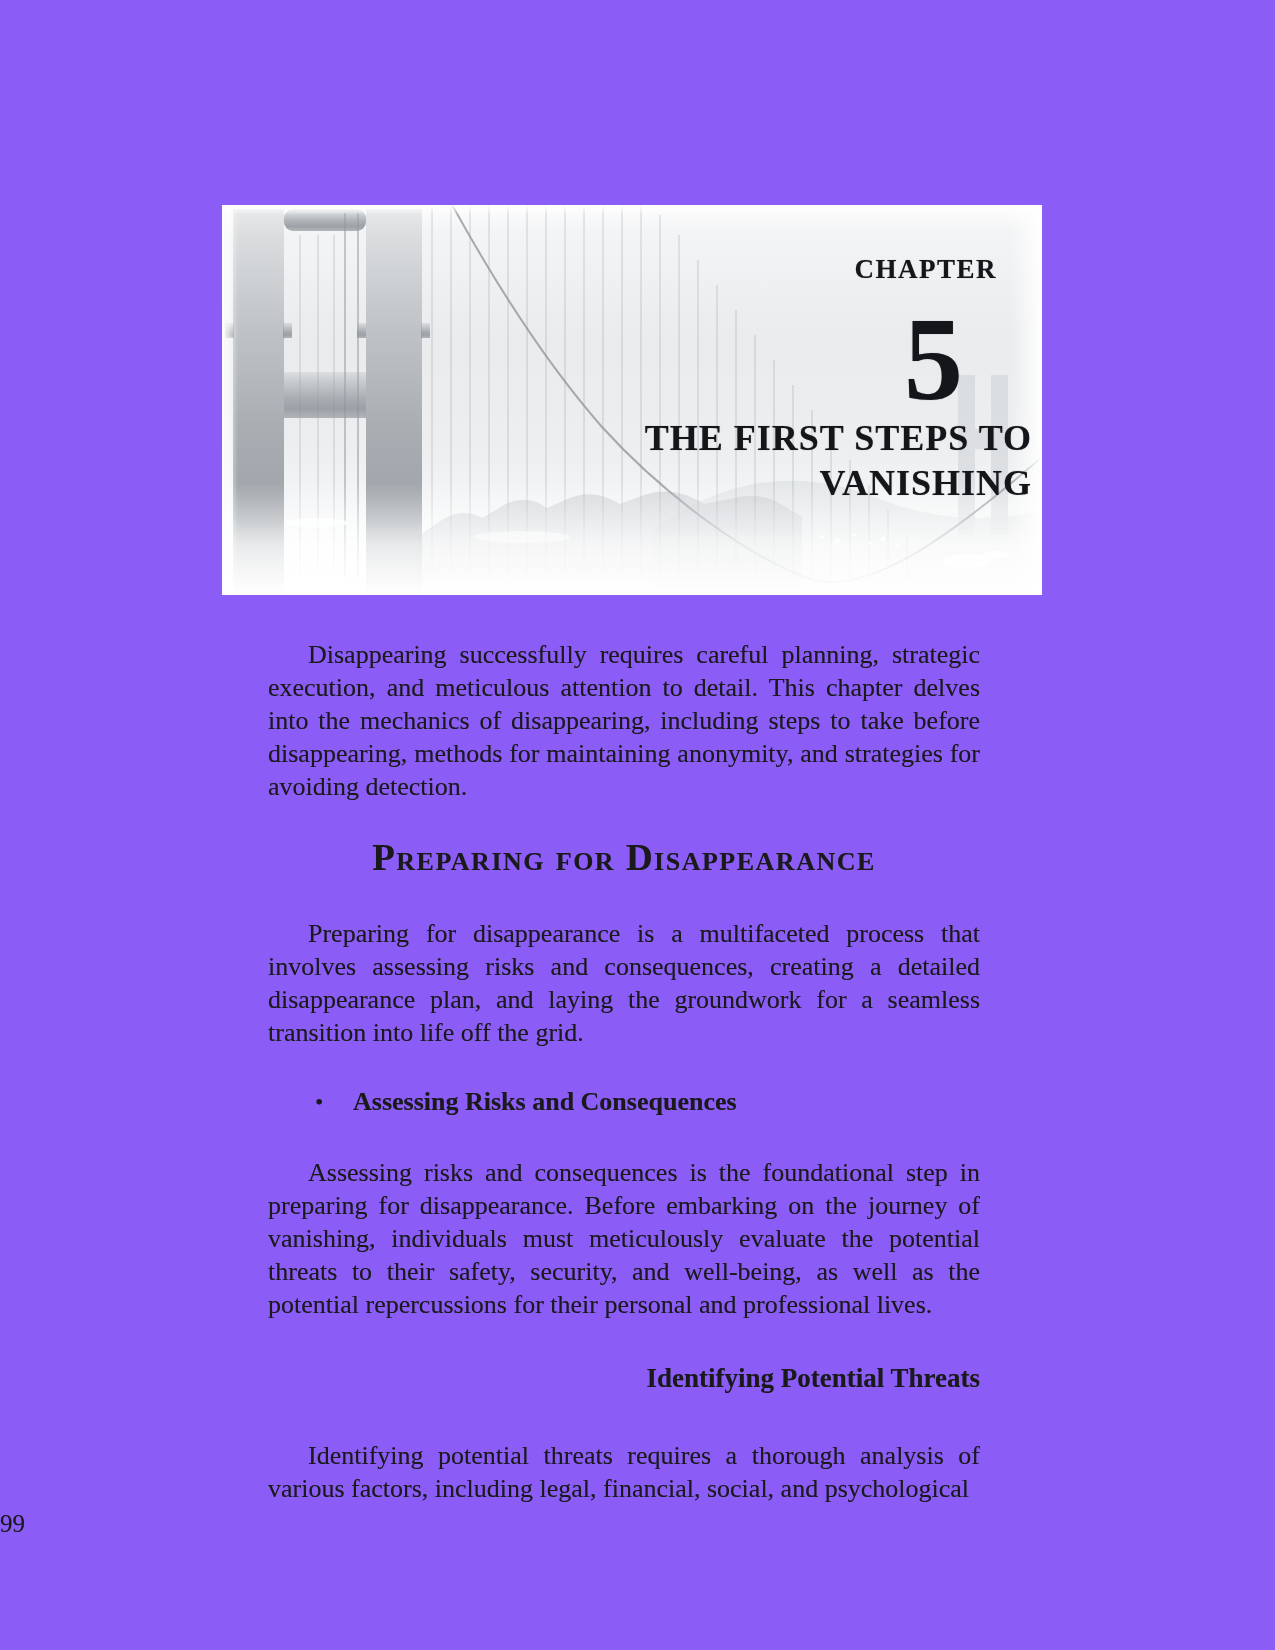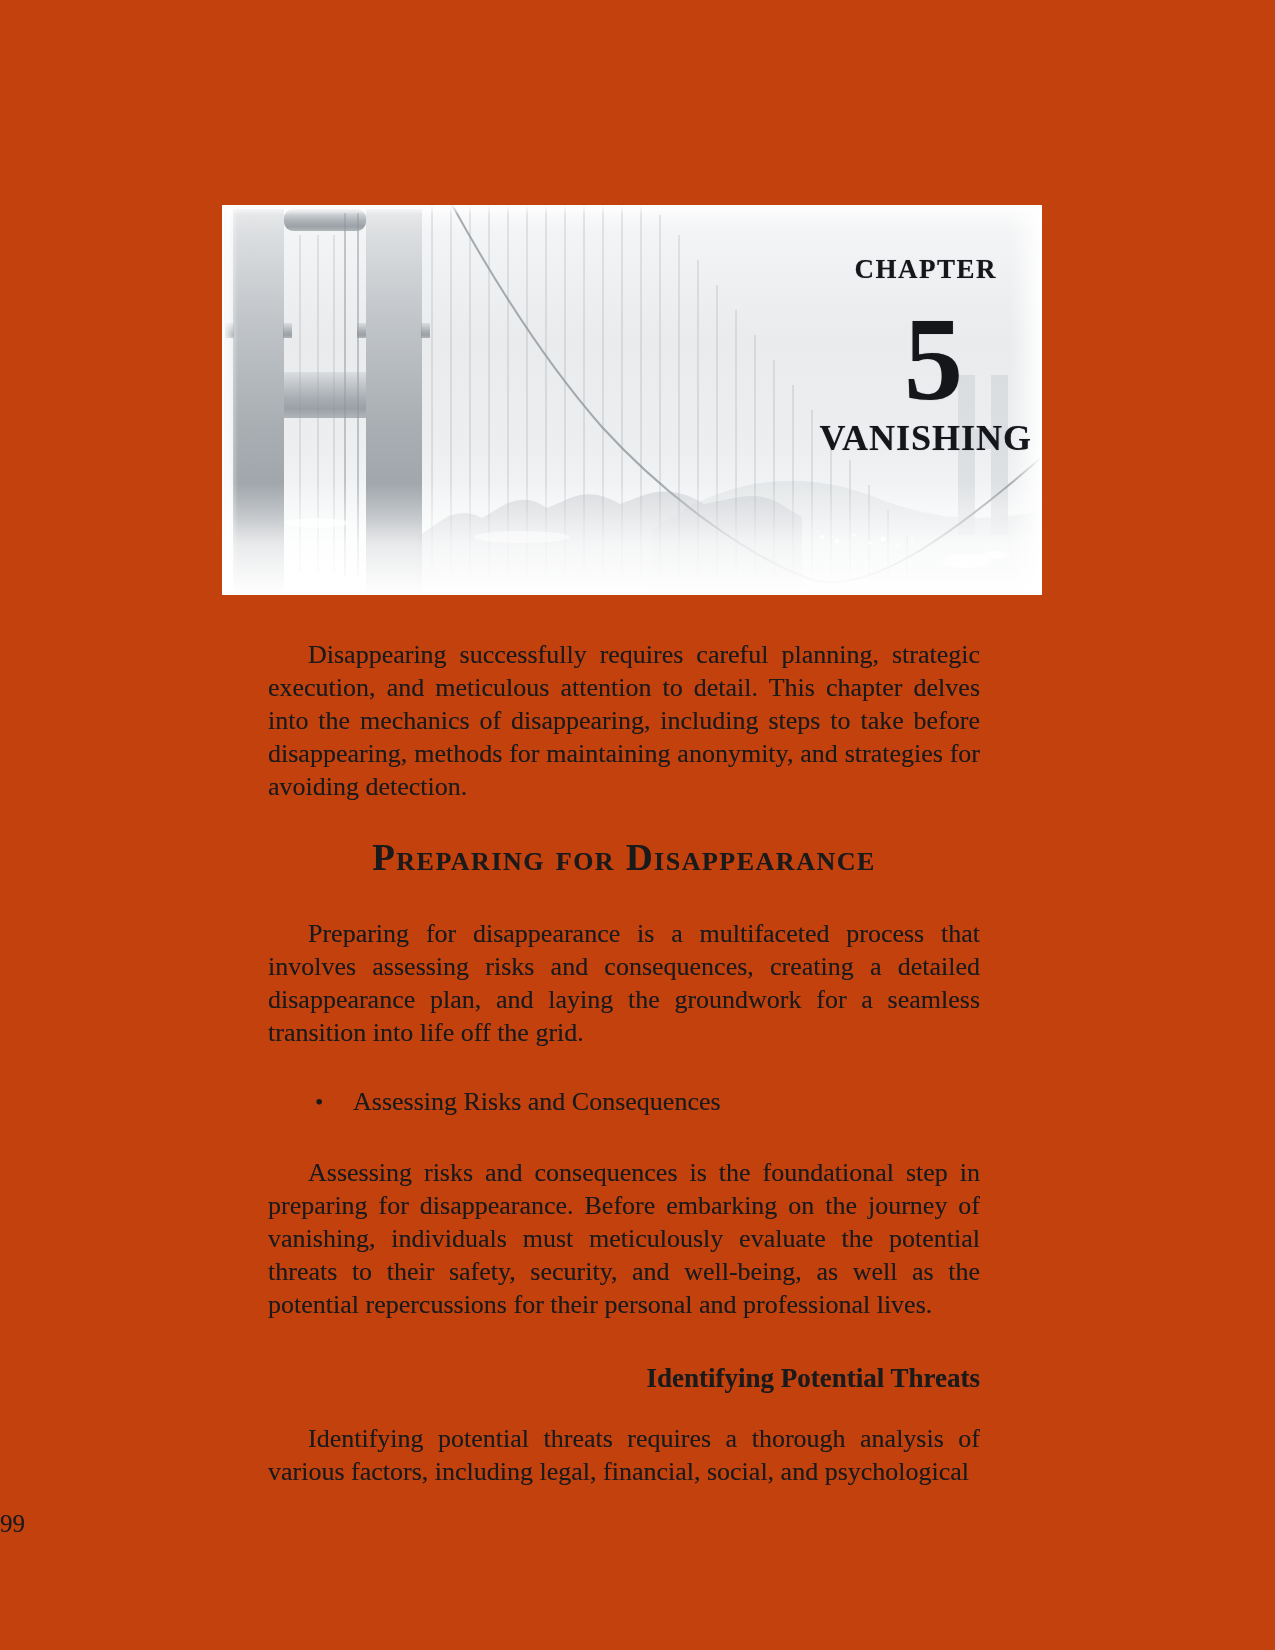--- a/index.html
+++ b/index.html
@@ -1,17 +1,17 @@
 <!DOCTYPE html>
 <html><head>
 <meta charset="utf-8">
 <style>
   html,body { margin:0; padding:0; background:#ffffff; }
   .page {
-    position:relative; width:1275px; height:1650px; background:#c2410c;
+    position:relative; width:1275px; height:1650px; background:#8b5cf6;
     overflow:hidden; color:#1a1a1a;
     font-family:"Liberation Serif","DejaVu Serif",serif;
   }
 
   
   .chapter-art { position:absolute; left:222px; top:205px; width:820px; height:390px; }
   .chapter-art svg { position:absolute; left:0; top:0; }
   .art-text { position:absolute; color:#15161a; text-shadow:0 0 1px rgba(30,30,60,.45); }
   .kicker {
     right:45px; top:48px; font-size:27px; font-weight:bold; letter-spacing:1.5px;
@@ -33,27 +33,27 @@
   }
   .body-par { margin:0; text-indent:40px; hyphens:none; }
   .section-heading {
     margin:32px 0 0 0; text-align:center; font-weight:bold;
     font-variant:small-caps; font-size:37px; line-height:46px;
     letter-spacing:1.5px; text-indent:0;
   }
   .par-after-heading { margin-top:36px; }
   .bullet-row { margin-top:36px; display:flex; align-items:baseline; padding-left:47px; }
   .bullet-glyph { flex:0 0 38px; font-size:24px; }
-  .bullet-label { font-weight:normal; font-size:26px; }
+  .bullet-label { font-weight:bold; font-size:26px; }
   .par-after-bullet { margin-top:37px; }
   .sub-heading {
     margin:40px 0 0 0; font-weight:bold; font-size:27px; line-height:34px;
     text-align:right; text-indent:0;
   }
-  .par-after-sub { margin-top:27px; }
+  .par-after-sub { margin-top:44px; }
 
   .page-number {
     position:absolute; left:0; top:1507px; width:100%;
     font-size:25px; line-height:33px;
     text-shadow:0 0 0.6px rgba(25,25,55,.4);
   }
 </style>
 </head>
 <body>
 
@@ -173,20 +173,21 @@
 
       <rect x="0" y="278" width="820" height="112" fill="url(#fogG)"></rect>
       <rect x="0" y="0" width="16" height="390" fill="url(#edgeL)"></rect>
       <rect x="788" y="0" width="32" height="390" fill="url(#edgeR)"></rect>
       <rect x="0" y="0" width="820" height="10" fill="url(#edgeT)"></rect>
     </svg>
 
     <div class="art-text kicker">CHAPTER</div>
     <div class="art-text chapter-number">5</div>
     <div class="art-text chapter-title">
+      <div>THE FIRST STEPS TO</div>
       <div>VANISHING</div>
     </div>
   </div>
 
   <div class="body-col">
 
     <p class="body-par">Disappearing successfully requires careful planning, strategic execution, and meticulous attention to detail. This chapter delves into the mechanics of disappearing, including steps to take before disappearing, methods for maintaining anonymity, and strategies for avoiding detection.</p>
 
     <p class="section-heading">Preparing for Disappearance</p>
 

